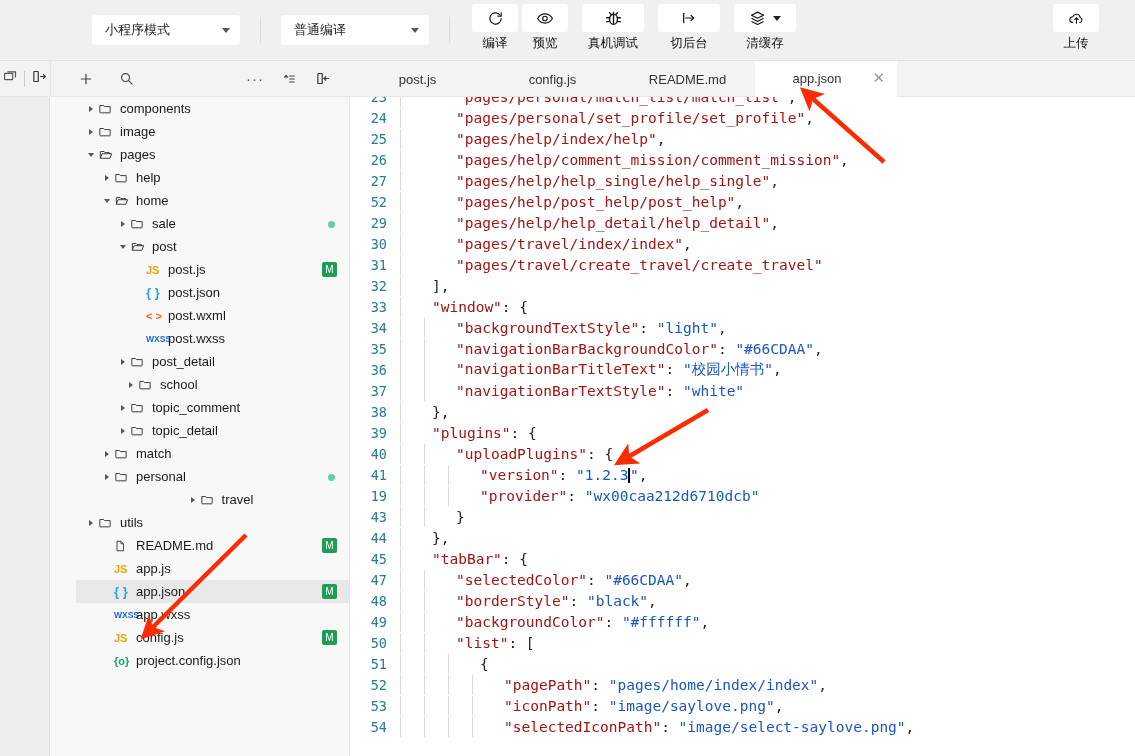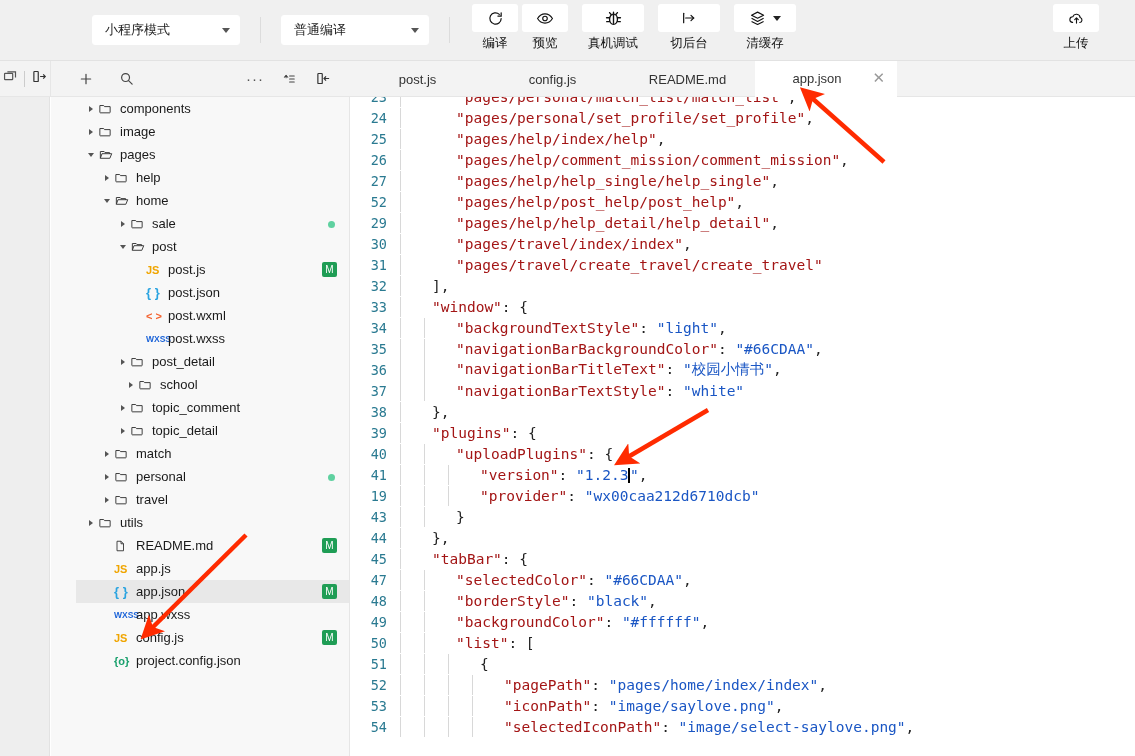--- a/index.html
+++ b/index.html
@@ -445,21 +445,21 @@
         <i></i>
       </span>
       <span class="ficon">
         <svg width="14" height="13" viewBox="0 0 24 24" fill="none" stroke="#3a3a3a" stroke-width="1.8" stroke-linejoin="round">
           <path d="M2.5 6.5h7l1.6 2h10.4v10.5a1 1 0 0 1-1 1H3.5a1 1 0 0 1-1-1z"></path>
         </svg>
       </span>
       <span class="lbl">personal</span>
       <span class="dot-g"></span>
     </div>
-    <div class="row" style="padding-left: 24px;">
+    <div class="row" style="padding-left: 24px; justify-content: center;">
       <span class="tw closed">
         <i></i>
       </span>
       <span class="ficon">
         <svg width="14" height="13" viewBox="0 0 24 24" fill="none" stroke="#3a3a3a" stroke-width="1.8" stroke-linejoin="round">
           <path d="M2.5 6.5h7l1.6 2h10.4v10.5a1 1 0 0 1-1 1H3.5a1 1 0 0 1-1-1z"></path>
         </svg>
       </span>
       <span class="lbl">travel</span>
     </div>

